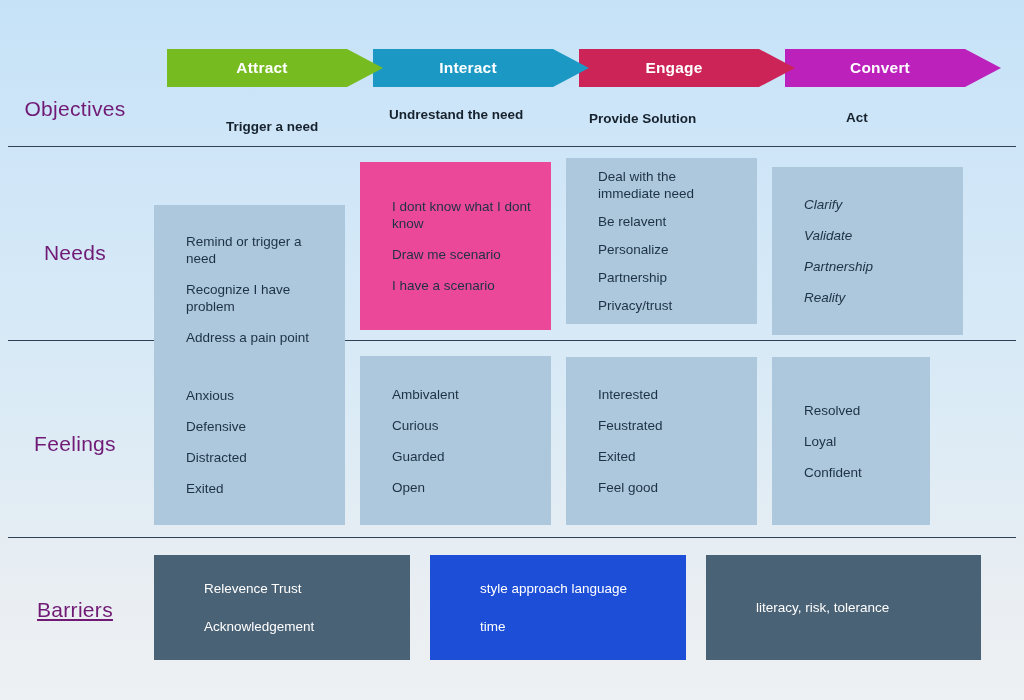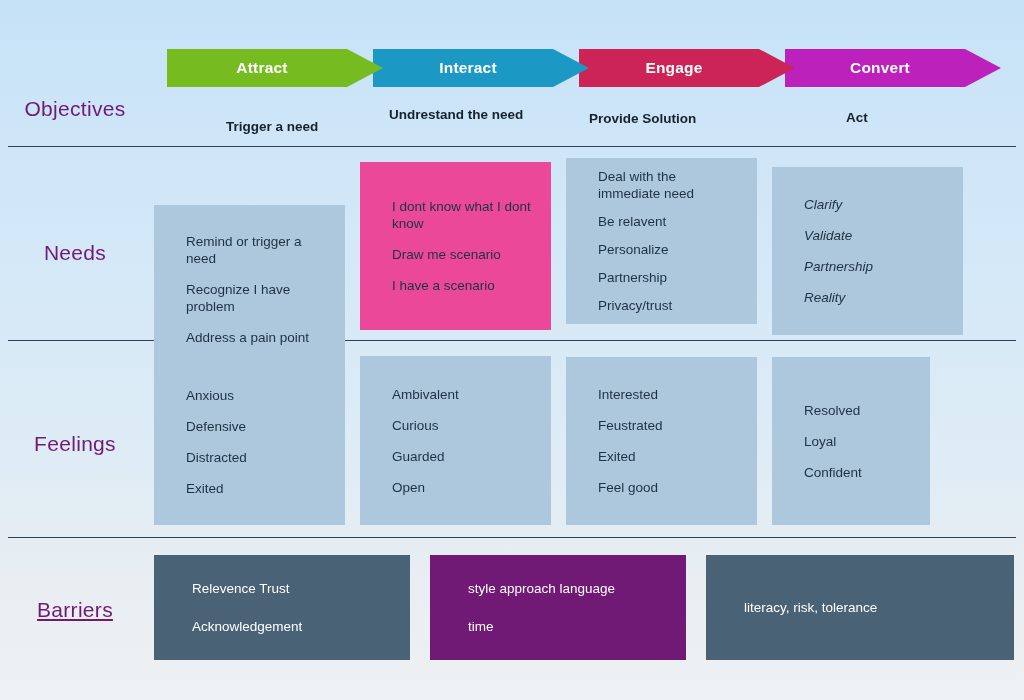--- a/index.html
+++ b/index.html
@@ -102,21 +102,21 @@
     background:#4a6276;
     display:flex;
     flex-direction:column;
     justify-content:center;
     padding:10px 16px 10px 38px;
   }
   .barrier-card .item {
     color:#ffffff;
     font-size:13.5px;
     line-height:1.3;
-    margin:10px 0;
+    margin:10px 12px;
   }
 </style>
 </head>
 <body style="background: linear-gradient(rgb(198, 226, 247) 0%, rgb(207, 230, 248) 22%, rgb(219, 235, 246) 58%, rgb(233, 238, 242) 85%, rgb(238, 241, 243) 100%);">
 
 <div class="board">
 
   <div class="arrow-strip">
     <div class="arrow" id="arrow-0">
       <div class="arrow-shape" style="background: rgb(118, 188, 33);"></div>
@@ -195,21 +195,21 @@
   <div class="card" style="left: 772px; top: 357px; width: 158px; height: 168px; background: rgb(173, 199, 220);">
       <div class="item">Resolved</div>
       <div class="item">Loyal</div>
       <div class="item">Confident</div>
     </div>
 
   <div class="barrier-card" style="left: 154px; top: 555px; width: 256px; height: 105px; background: rgb(74, 98, 118);">
       <div class="item">Relevence Trust</div>
       <div class="item">Acknowledgement</div>
     </div>
-  <div class="barrier-card" style="left: 430px; top: 555px; width: 256px; height: 105px; background: #701a75;">
+  <div class="barrier-card" style="left: 430px; top: 555px; width: 256px; height: 105px; background: #1d4ed8;">
       <div class="item">style approach language</div>
       <div class="item">time</div>
     </div>
-  <div class="barrier-card" style="left: 706px; top: 555px; width: 308px; height: 105px; background: rgb(74, 98, 118);">
+  <div class="barrier-card" style="left: 706px; top: 555px; width: 275px; height: 105px; background: rgb(74, 98, 118);">
       <div class="item">literacy, risk, tolerance</div>
     </div>
 
 </div>
 
 </body></html>

